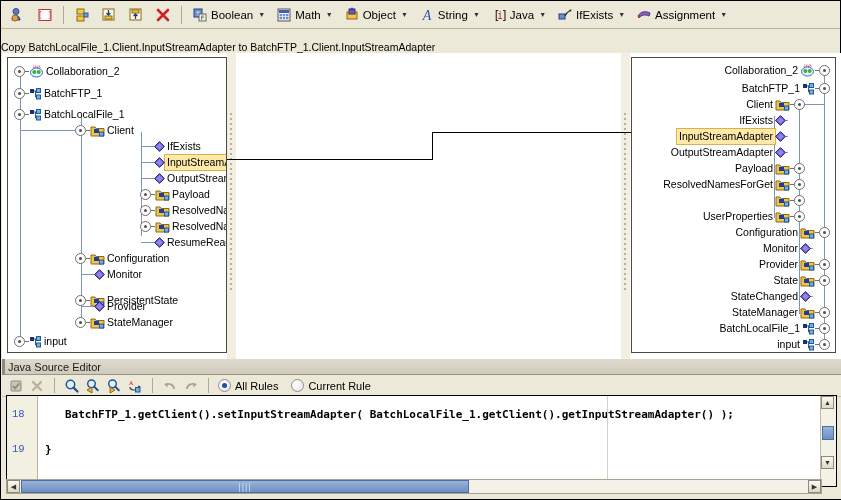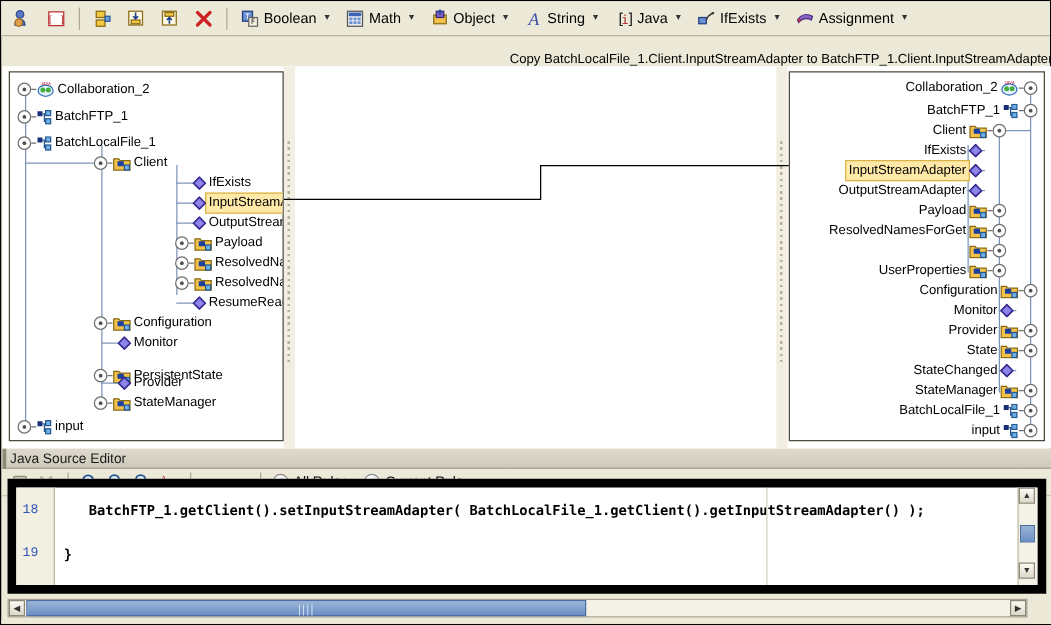--- a/index.html
+++ b/index.html
@@ -16,21 +16,21 @@
 
   
   .toolbar{height:28px;background:#ece9d8;border-bottom:1px solid #b9b49c;
            display:flex;align-items:center;padding:0 4px;box-sizing:border-box;gap:1px;}
   .tb-item{display:flex;align-items:center;gap:3px;padding:2px 4px;white-space:nowrap;
            font-size:11.5px;color:#000;cursor:default;border:1px solid transparent;}
   .tb-sep{width:1px;height:18px;background:#b0ab92;margin:0 4px;}
   .caret{font-size:7px;line-height:7px;margin-left:2px;color:#333;}
   .ico{width:16px;height:16px;display:inline-block;position:relative;flex:none;}
 
-  .bar-label{position:absolute;top:40px;left:0;width:841px;text-align:right;
+  .bar-label{position:absolute;top:40px;left:0;width:841px;text-align:left;
              font-size:10.5px;color:#000;}
 
   
   .canvas{position:absolute;left:1px;top:52px;width:839px;height:306px;background:#ffffff;
           overflow:hidden;padding-left:18px;}
   .panel{position:absolute;top:4px;height:296px;border:1px solid #4a4a3d;background:#fff;
          box-sizing:border-box;overflow:hidden;}
   .panel.left{left:5px;width:220px;}
   .panel.right{left:629px;width:205px;}
   .splitter{position:absolute;top:0;width:9px;height:306px;background:#f2efe2;}
@@ -70,21 +70,21 @@
   .lower{position:absolute;left:1px;top:358px;width:839px;height:140px;background:#ece9d8;}
   .jtoolbar{height:22px;background:#ece9d8;border-bottom:1px solid #c8c3ab;
             display:flex;align-items:center;padding:0 6px;gap:5px;box-sizing:border-box;}
   .jt-sep{width:1px;height:15px;background:#b0ab92;margin:0 4px;}
   .radio{display:flex;align-items:center;gap:4px;font-size:11px;}
   .rdot{width:11px;height:11px;border-radius:50%;border:1px solid #8e8e8e;
         background:radial-gradient(circle at 35% 32%,#fff,#e2e2e2);position:relative;flex:none;}
   .rdot.on::after{content:"";position:absolute;left:3px;top:3px;width:5px;height:5px;
         border-radius:50%;background:#1c4fa1;}
 
-  .codewrap{position:absolute;left:4px;top:24px;width:831px;height:92px;border:7px solid #000000;
+  .codewrap{position:absolute;left:4px;top:36px;width:831px;height:92px;border:1px solid #000000;
             background:#fff;box-sizing:border-box;overflow:hidden;}
   .gutter{position:absolute;left:0;top:0;width:30px;height:100%;background:#f2f0e1;
           border-right:1px solid #b9b49c;}
   .gnum{position:absolute;left:5px;font-size:10.5px;color:#3355bb;
         font-family:"Liberation Mono","DejaVu Sans Mono",monospace;}
   .codeline{position:absolute;left:38px;font-size:11px;color:#000;white-space:pre;
             font-family:"DejaVu Sans Mono","Liberation Mono",monospace;font-weight:bold;}
   .vsplit{position:absolute;top:0;width:1px;height:100%;background:#d6d2c2;}
 
   

